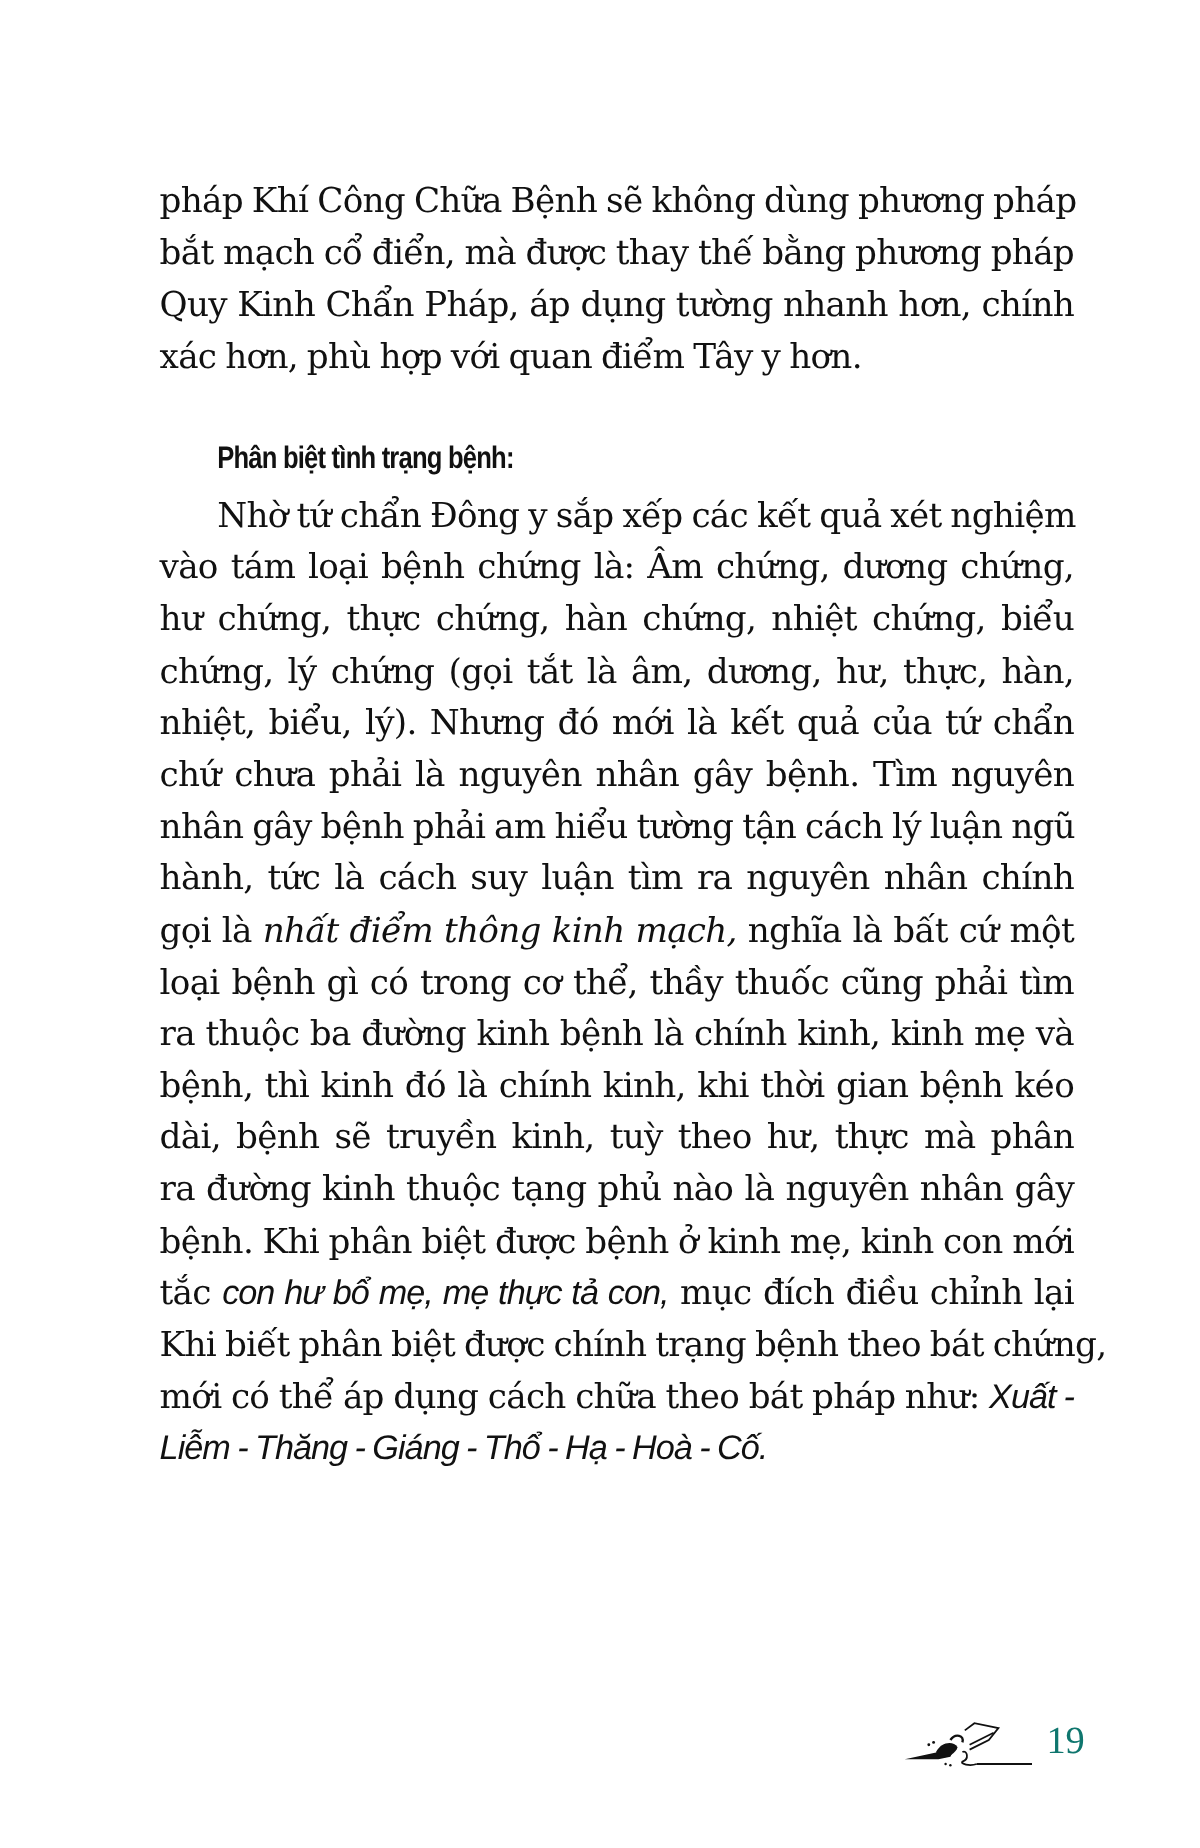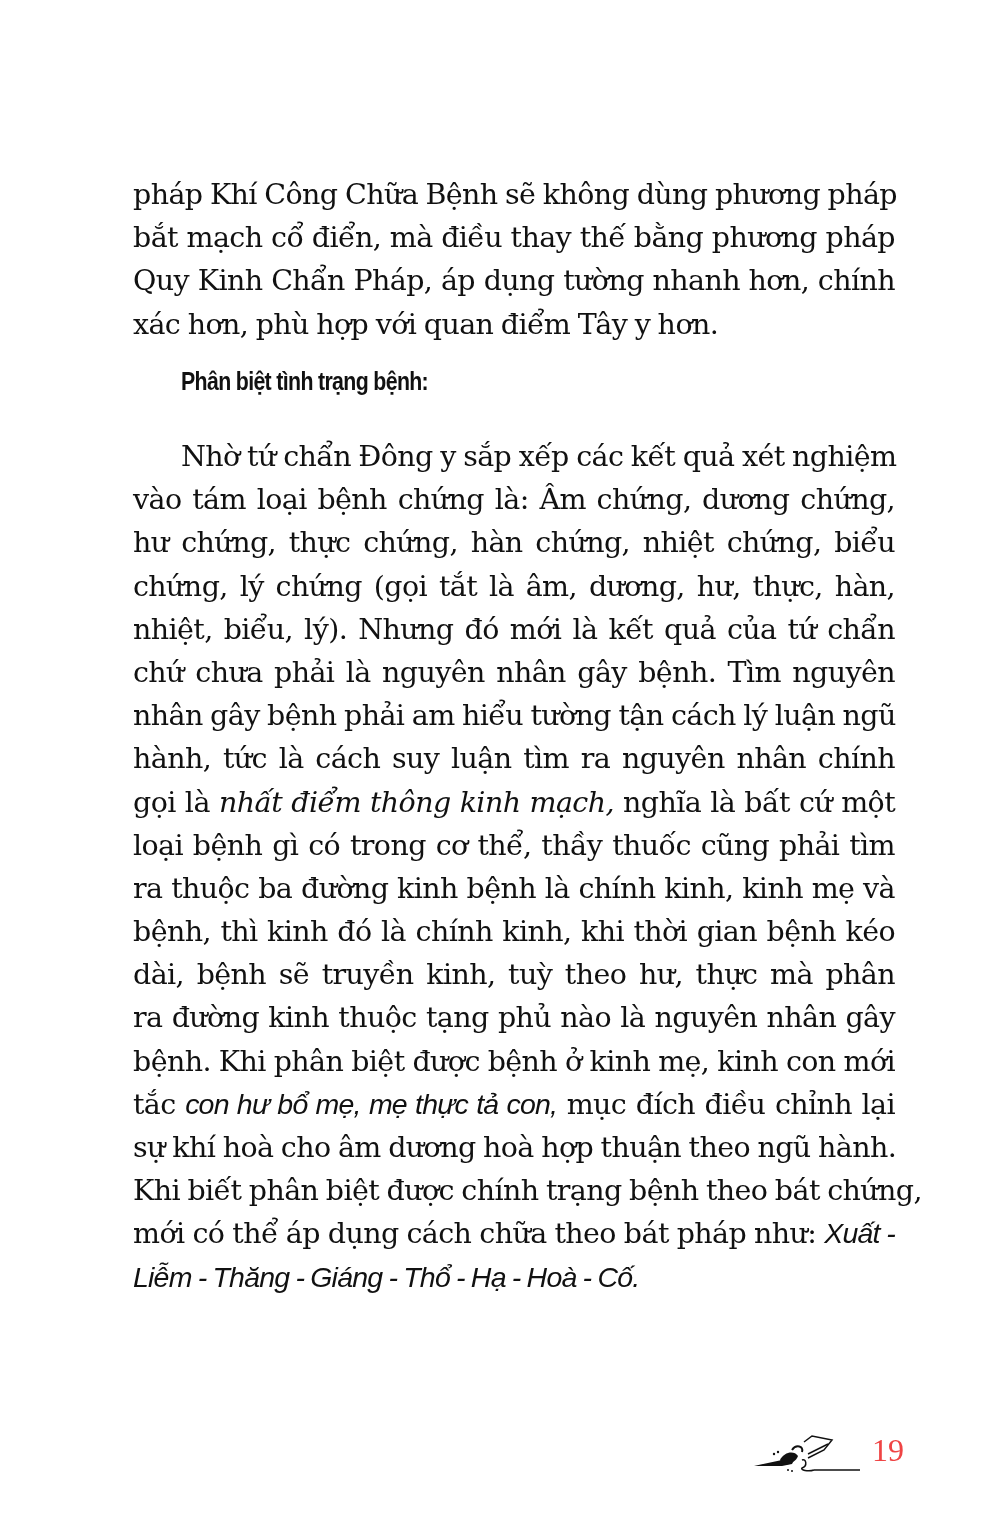--- a/index.html
+++ b/index.html
@@ -23,21 +23,20 @@
     }
     .text-block {
       position: absolute;
       left: 133px;
       width: 762px;
       font-family: "DejaVu Serif", "Liberation Serif", serif;
       font-size: 28.5px;
       line-height: 43.2px;
       letter-spacing: -0.6px;
       word-spacing: -1px;
-      margin-top: 27px;
     }
     .line {
       display: block;
       white-space: nowrap;
       text-align: justify;
       text-align-last: justify;
       height: 43.2px;
       overflow: visible;
     }
     .line.last {
@@ -81,31 +80,31 @@
       top: 0;
       width: 110px;
       height: 44px;
     }
     .page-number {
       position: absolute;
       left: 120px;
       top: 2px;
       font-family: "Liberation Serif", "DejaVu Serif", serif;
       font-size: 32px;
-      color: #ef4444;
+      color: #0f766e;
     }
   </style>
 </head>
 <body>
 
 <div class="page">
 
   <div class="text-block top-para">
     <span class="line">pháp Khí Công Chữa Bệnh sẽ không dùng phương pháp</span>
-    <span class="line">bắt mạch cổ điển, mà điều thay thế bằng phương pháp</span>
+    <span class="line">bắt mạch cổ điển, mà được thay thế bằng phương pháp</span>
     <span class="line">Quy Kinh Chẩn Pháp, áp dụng tường nhanh hơn, chính</span>
     <span class="line last">xác hơn, phù hợp với quan điểm Tây y hơn.</span>
   </div>
 
   <div class="heading">Phân biệt tình trạng bệnh:</div>
 
   <div class="text-block body-para">
     <span class="line indent">Nhờ tứ chẩn Đông y sắp xếp các kết quả xét nghiệm</span>
     <span class="line">vào tám loại bệnh chứng là: Âm chứng, dương chứng,</span>
     <span class="line">hư chứng, thực chứng, hàn chứng, nhiệt chứng, biểu</span>
@@ -115,21 +114,20 @@
     <span class="line">nhân gây bệnh phải am hiểu tường tận cách lý luận ngũ</span>
     <span class="line">hành, tức là cách suy luận tìm ra nguyên nhân chính</span>
     <span class="line"><span>gọi là </span><span class="it">nhất điểm thông kinh mạch,</span><span> nghĩa là bất cứ một</span></span>
     <span class="line">loại bệnh gì có trong cơ thể, thầy thuốc cũng phải tìm</span>
     <span class="line">ra thuộc ba đường kinh bệnh là chính kinh, kinh mẹ và</span>
     <span class="line">bệnh, thì kinh đó là chính kinh, khi thời gian bệnh kéo</span>
     <span class="line">dài, bệnh sẽ truyền kinh, tuỳ theo hư, thực mà phân</span>
     <span class="line">ra đường kinh thuộc tạng phủ nào là nguyên nhân gây</span>
     <span class="line">bệnh. Khi phân biệt được bệnh ở kinh mẹ, kinh con mới</span>
     <span class="line"><span>tắc </span><span class="it-sans">con hư bổ mẹ, mẹ thực tả con,</span><span> mục đích điều chỉnh lại</span></span>
-    <span class="line">sự khí hoà cho âm dương hoà hợp thuận theo ngũ hành.</span>
     <span class="line">Khi biết phân biệt được chính trạng bệnh theo bát chứng,</span>
     <span class="line"><span>mới có thể áp dụng cách chữa theo bát pháp như: </span><span class="it-sans">Xuất -</span></span>
     <span class="line last"><span class="it-sans">Liễm - Thăng - Giáng - Thổ - Hạ - Hoà - Cố.</span></span>
   </div>
 
   <div class="footer">
     <svg class="ornament" viewBox="0 0 110 44" xmlns="http://www.w3.org/2000/svg">
       <path d="M2 36 L30 30 L38 24 L44 26 L40 34 L30 36 Z" fill="#111"></path>
       <path d="M28 30 C32 22, 42 20, 46 26 C44 32, 36 36, 30 34 Z" fill="#111"></path>
       <path d="M40 20 C44 14, 52 16, 50 22" fill="none" stroke="#111" stroke-width="2"></path>

